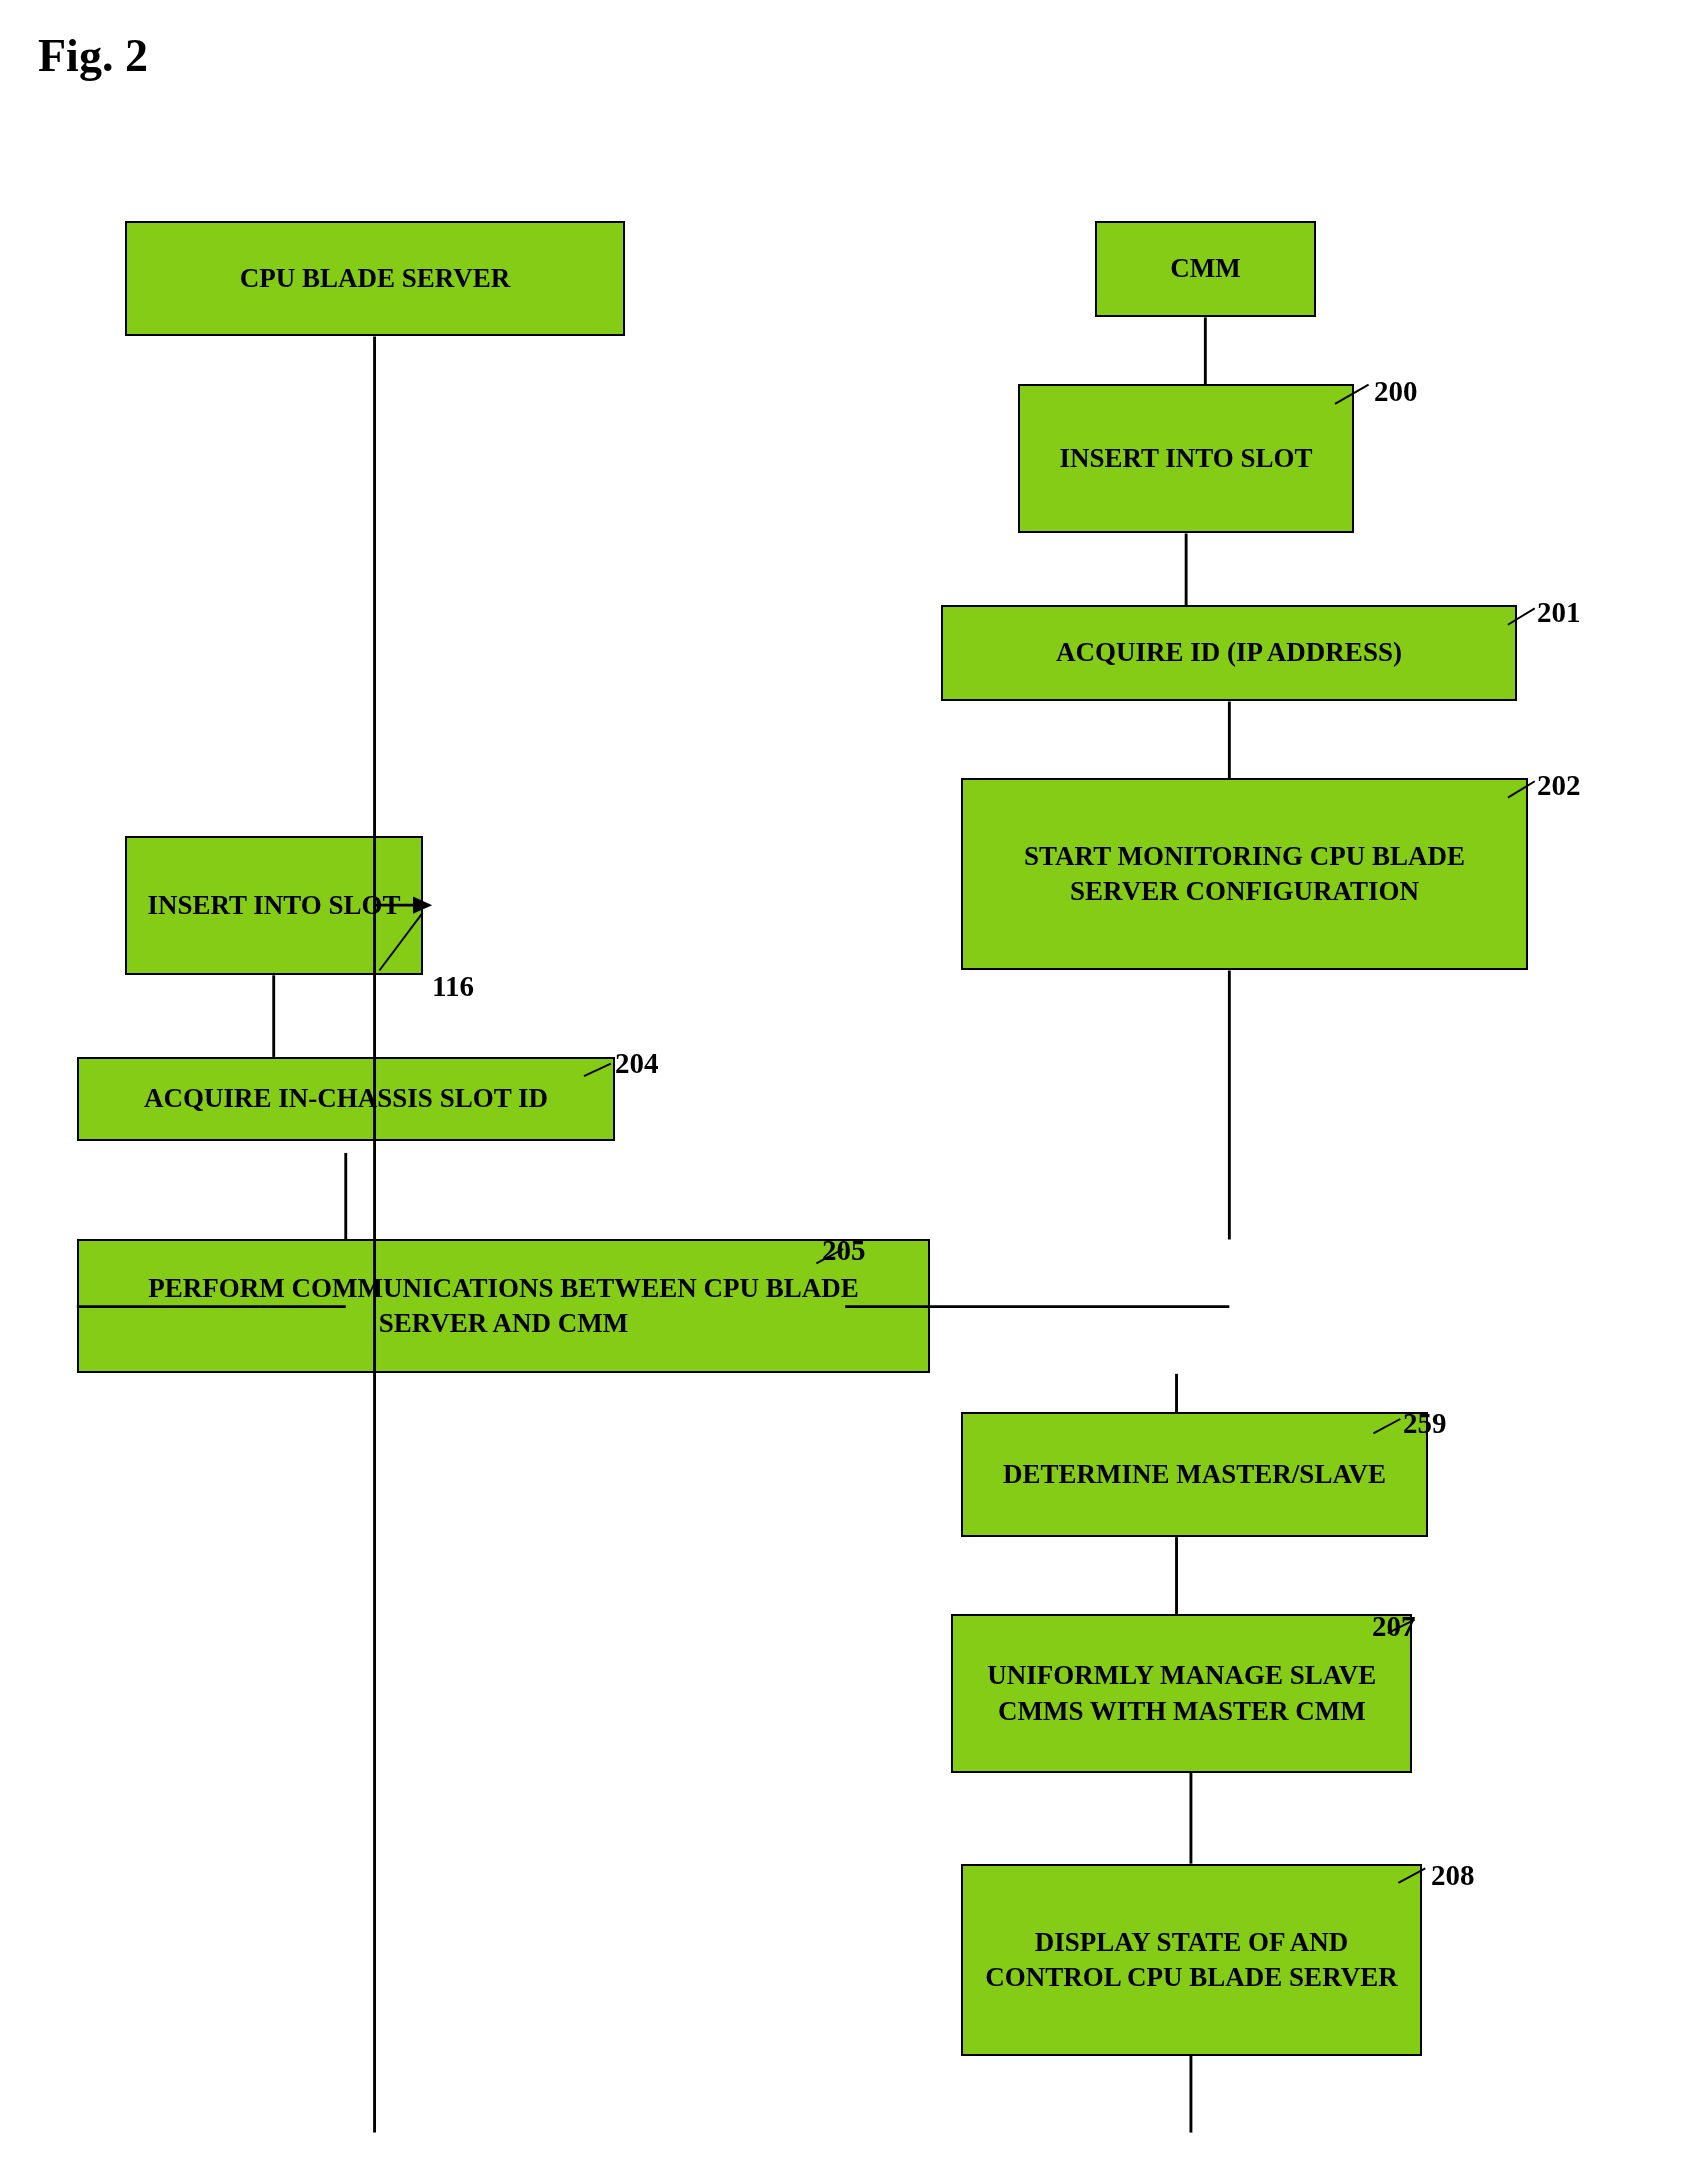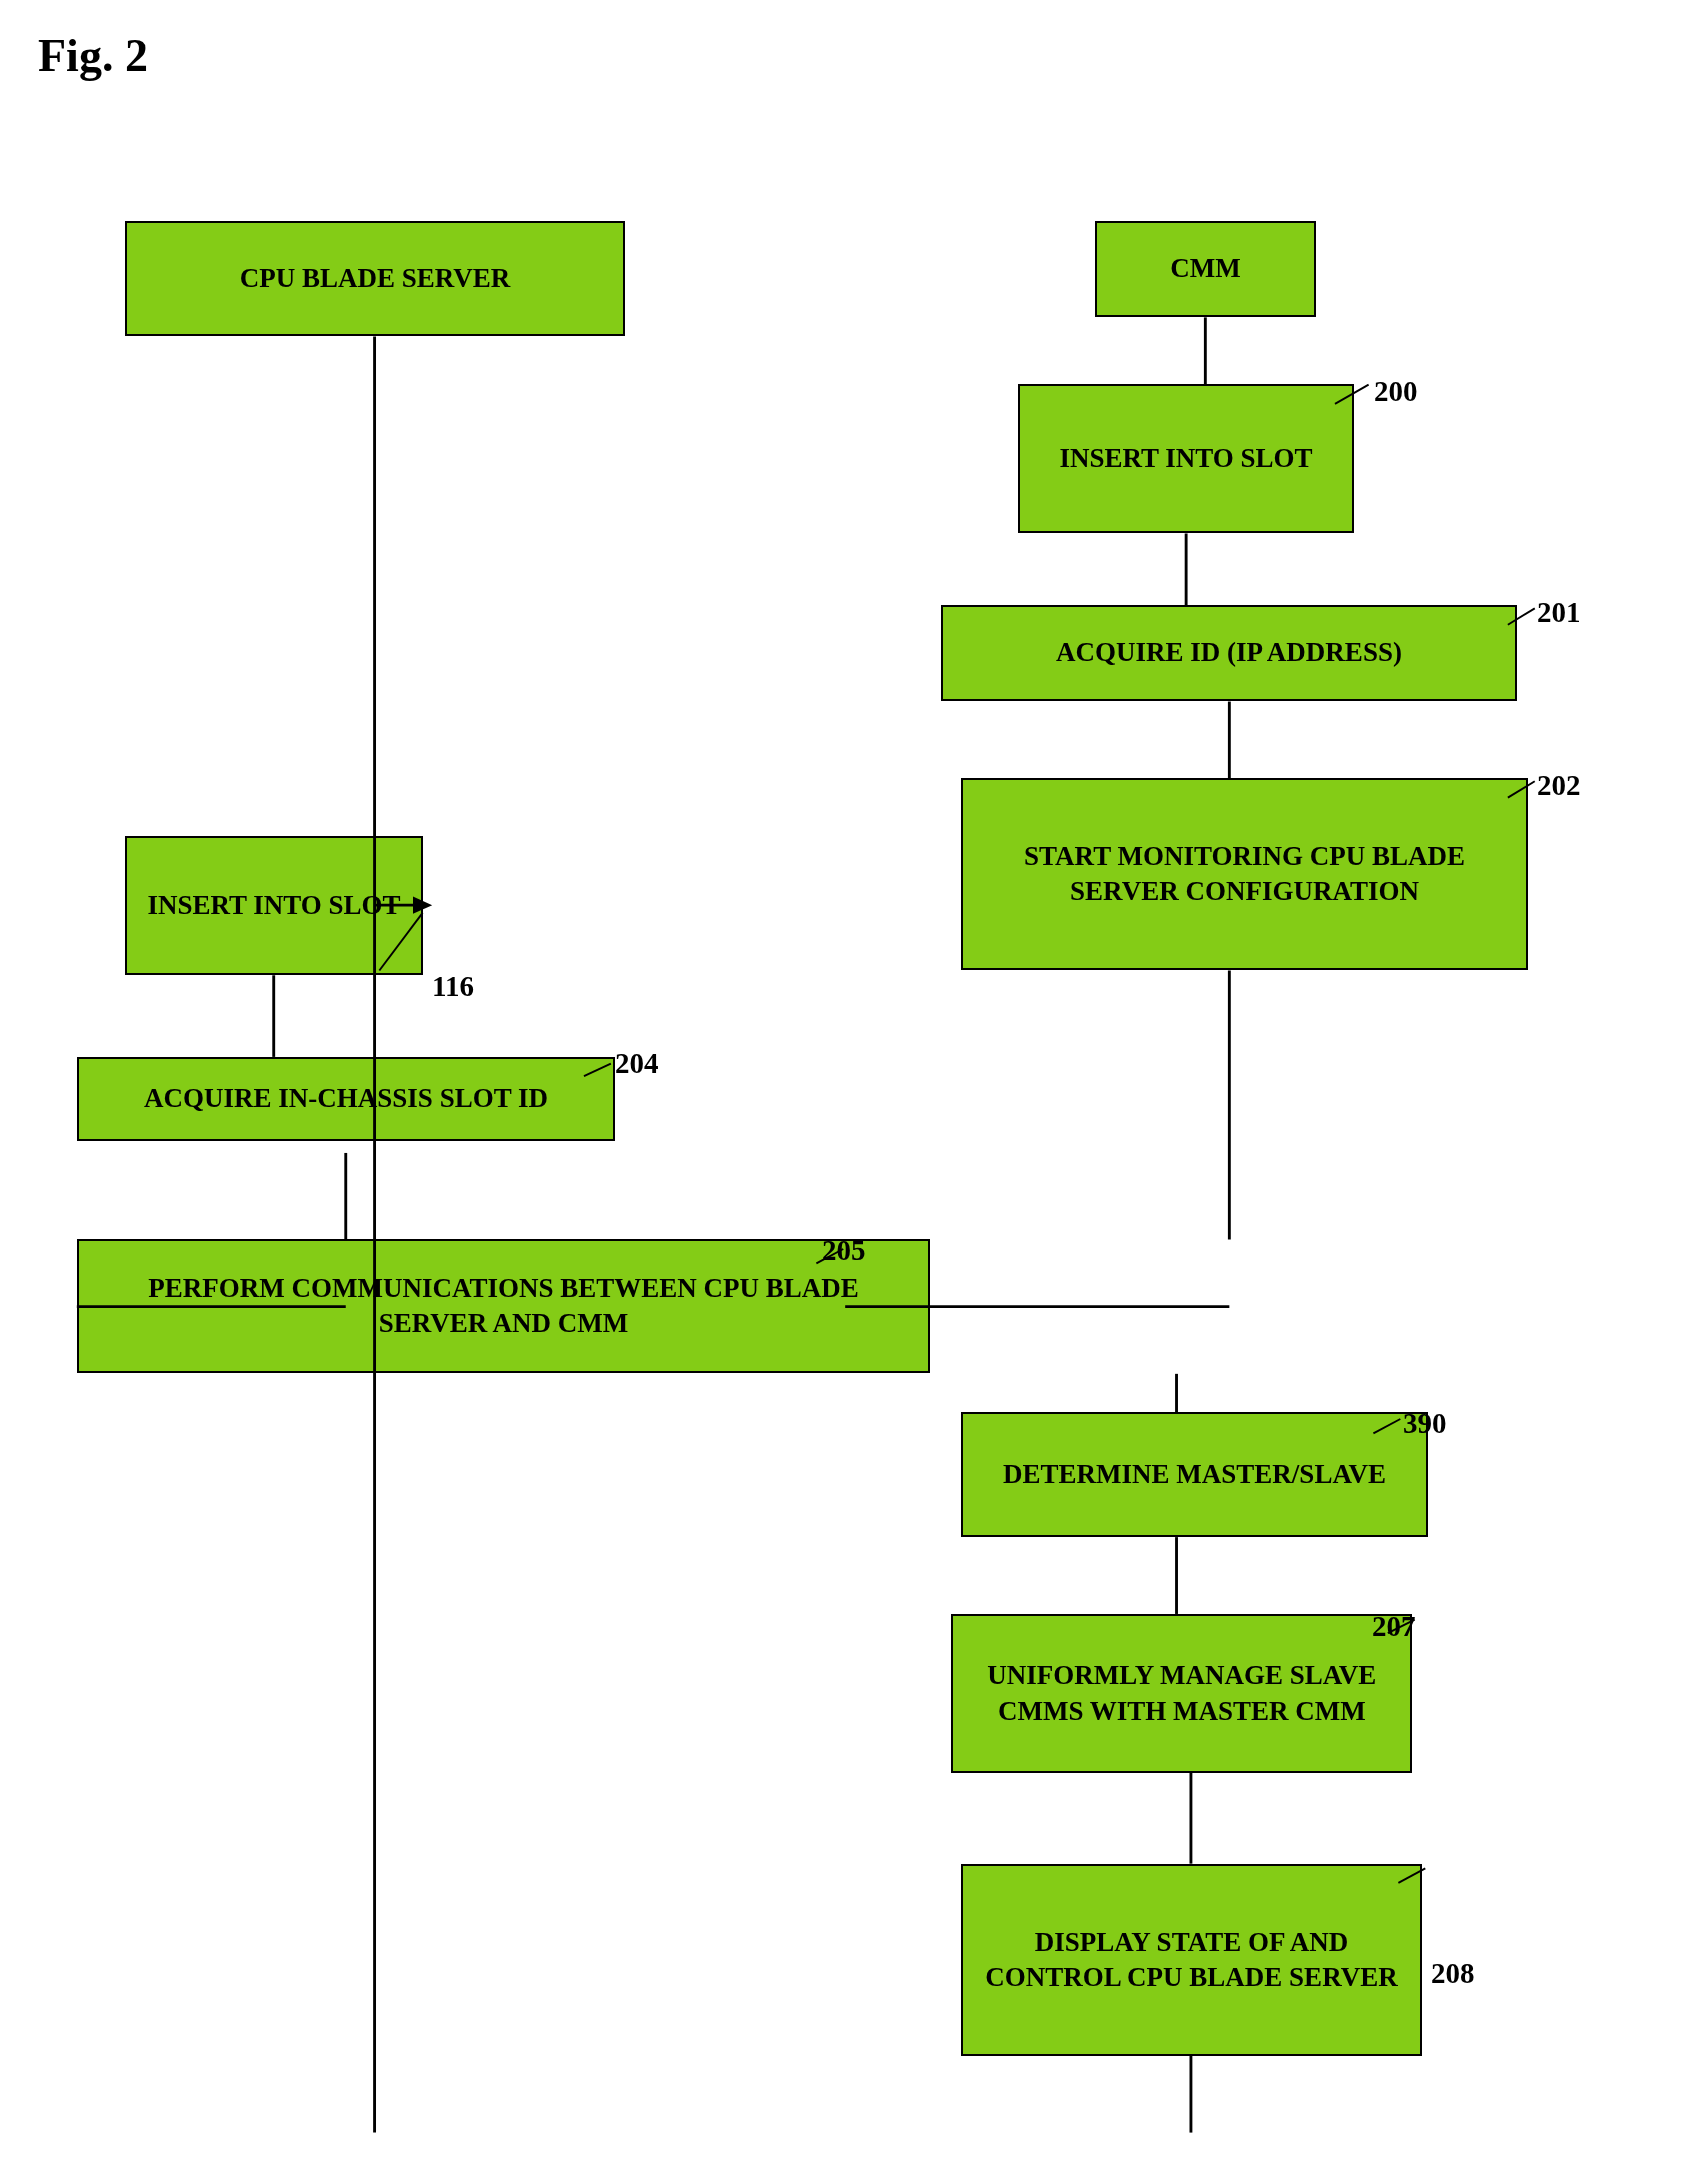--- a/index.html
+++ b/index.html
@@ -87,23 +87,23 @@
 <div class="box" style="left:961px; top:1864px; width:461px; height:192px;">DISPLAY STATE OF
 AND CONTROL CPU
 BLADE SERVER</div>
 
 <div class="label-ref" style="left:1374px; top:375px;">200</div>
 <div class="label-ref" style="left:1537px; top:596px;">201</div>
 <div class="label-ref" style="left:1537px; top:769px;">202</div>
 <div class="label-ref" style="left:432px; top:970px;">116</div>
 <div class="label-ref" style="left:615px; top:1047px;">204</div>
 <div class="label-ref" style="left:822px; top:1234px;">205</div>
-<div class="label-ref" style="left:1403px; top:1407px;">390</div>
+<div class="label-ref" style="left:1403px; top:1407px;">259</div>
 <div class="label-ref" style="left:1372px; top:1610px;">207</div>
-<div class="label-ref" style="left:1431px; top:1957px;">208</div>
+<div class="label-ref" style="left:1431px; top:1859px;">208</div>
 
 <svg class="connector-svg" viewBox="0 0 1769 2271" width="1699" height="2182">
 
   <line x1="1255" y1="330" x2="1255" y2="400" stroke="#000" stroke-width="3"></line>
 
   <line x1="1235" y1="555" x2="1235" y2="630" stroke="#000" stroke-width="3"></line>
 
   <line x1="1280" y1="730" x2="1280" y2="810" stroke="#000" stroke-width="3"></line>
 
   <line x1="1280" y1="1010" x2="1280" y2="1290" stroke="#000" stroke-width="3"></line>

